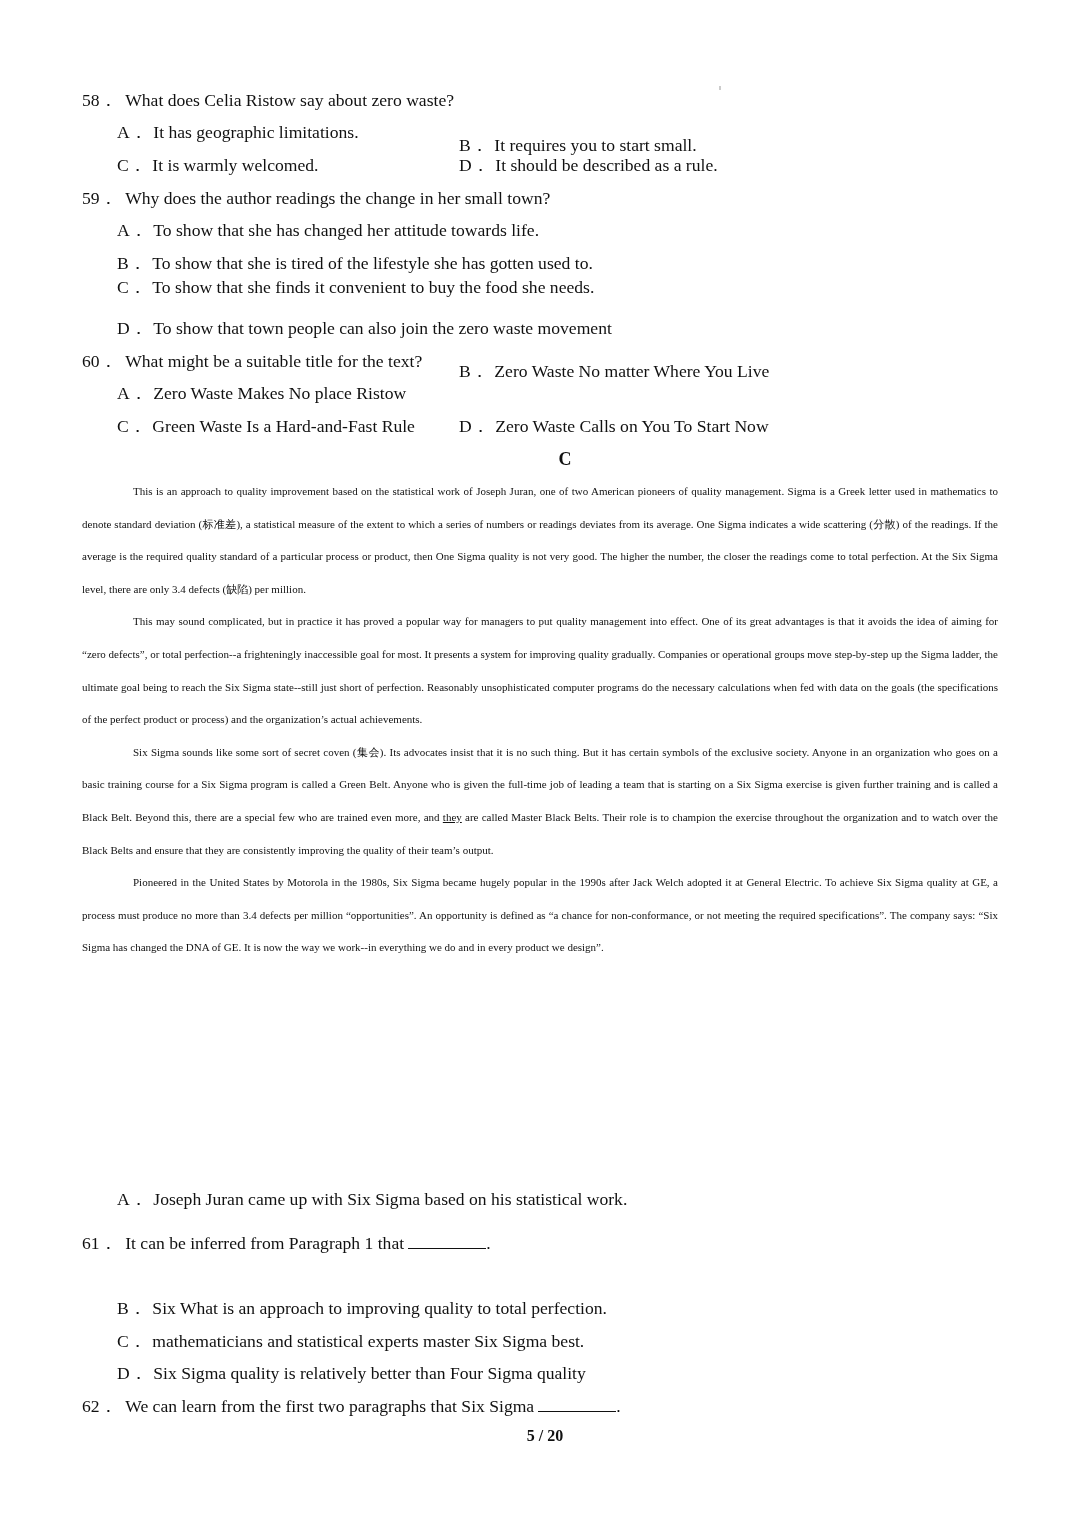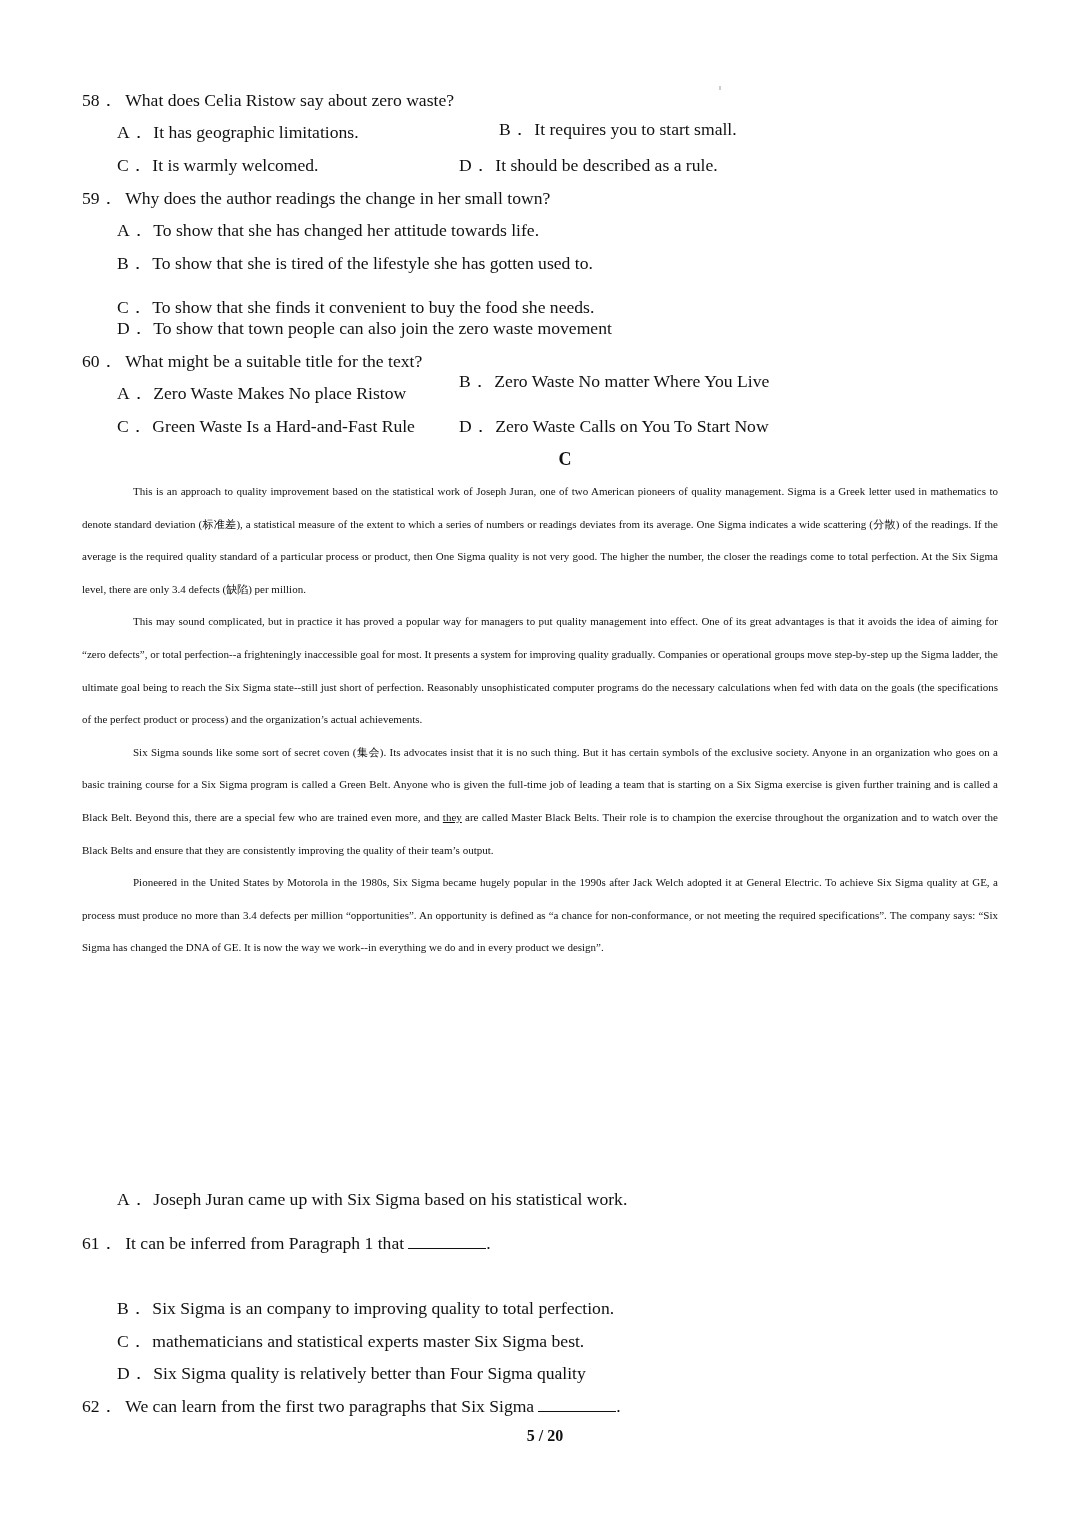--- a/index.html
+++ b/index.html
@@ -34,53 +34,53 @@
 <div class="page">
 
   <div class="dot"></div>
 
   <div class="line q" style="top:89px;">
     <span class="num">58．</span><span>What does Celia Ristow say about zero waste?</span>
   </div>
   <div class="line opt" style="top:121px;">
     <span class="letter">A．</span><span>It has geographic limitations.</span>
   </div>
-  <div class="line opt2" style="top:118px;margin-left:40px;">
+  <div class="line opt2" style="top:134px;">
     <span class="letter">B．</span><span>It requires you to start small.</span>
   </div>
   <div class="line opt" style="top:154px;">
     <span class="letter">C．</span><span>It is warmly welcomed.</span>
   </div>
   <div class="line opt2" style="top:154px;">
     <span class="letter">D．</span><span>It should be described as a rule.</span>
   </div>
 
   <div class="line q" style="top:187px;">
     <span class="num">59．</span><span>Why does the author readings the change in her small town?</span>
   </div>
   <div class="line opt" style="top:219px;">
     <span class="letter">A．</span><span>To show that she has changed her attitude towards life.</span>
   </div>
   <div class="line opt" style="top:252px;">
     <span class="letter">B．</span><span>To show that she is tired of the lifestyle she has gotten used to.</span>
   </div>
-  <div class="line opt" style="top:296px;">
+  <div class="line opt" style="top:276px;">
     <span class="letter">C．</span><span>To show that she finds it convenient to buy the food she needs.</span>
   </div>
   <div class="line opt" style="top:317px;">
     <span class="letter">D．</span><span>To show that town people can also join the zero waste movement</span>
   </div>
 
   <div class="line q" style="top:350px;">
     <span class="num">60．</span><span>What might be a suitable title for the text?</span>
   </div>
   <div class="line opt" style="top:382px;">
     <span class="letter">A．</span><span>Zero Waste Makes No place Ristow</span>
   </div>
-  <div class="line opt2" style="top:370px;">
+  <div class="line opt2" style="top:360px;">
     <span class="letter">B．</span><span>Zero Waste No matter Where You Live</span>
   </div>
   <div class="line opt" style="top:415px;">
     <span class="letter">C．</span><span>Green Waste Is a Hard-and-Fast Rule</span>
   </div>
   <div class="line opt2" style="top:415px;">
     <span class="letter">D．</span><span>Zero Waste Calls on You To Start Now</span>
   </div>
 
   <div class="section-title" style="top:448px;">C</div>
@@ -92,21 +92,21 @@
     <p>Pioneered in the United States by Motorola in the 1980s, Six Sigma became hugely popular in the 1990s after Jack Welch adopted it at General Electric. To achieve Six Sigma quality at GE, a process must produce no more than 3.4 defects per million “opportunities”. An opportunity is defined as “a chance for non-conformance, or not meeting the required specifications”. The company says: “Six Sigma has changed the DNA of GE. It is now the way we work--in everything we do and in every product we design”.</p>
   </div>
 
   <div class="line q" style="top:1232px;font-family:Liberation Serif, serif;">
     <span class="num">61．</span><span>It can be inferred from Paragraph 1 that</span><span class="blank"></span><span>.</span>
   </div>
   <div class="line opt" style="top:1188px;">
     <span class="letter">A．</span><span>Joseph Juran came up with Six Sigma based on his statistical work.</span>
   </div>
   <div class="line opt" style="top:1297px;">
-    <span class="letter">B．</span><span>Six Sigma is an company to improving quality to total perfection.</span>
+    <span class="letter">B．</span><span>Six What is an approach to improving quality to total perfection.</span>
   </div>
   <div class="line opt" style="top:1330px;">
     <span class="letter">C．</span><span>mathematicians and statistical experts master Six Sigma best.</span>
   </div>
   <div class="line opt" style="top:1362px;">
     <span class="letter">D．</span><span>Six Sigma quality is relatively better than Four Sigma quality</span>
   </div>
 
   <div class="line q" style="top:1395px;">
     <span class="num">62．</span><span>We can learn from the first two paragraphs that Six Sigma</span><span class="blank"></span><span>.</span>

